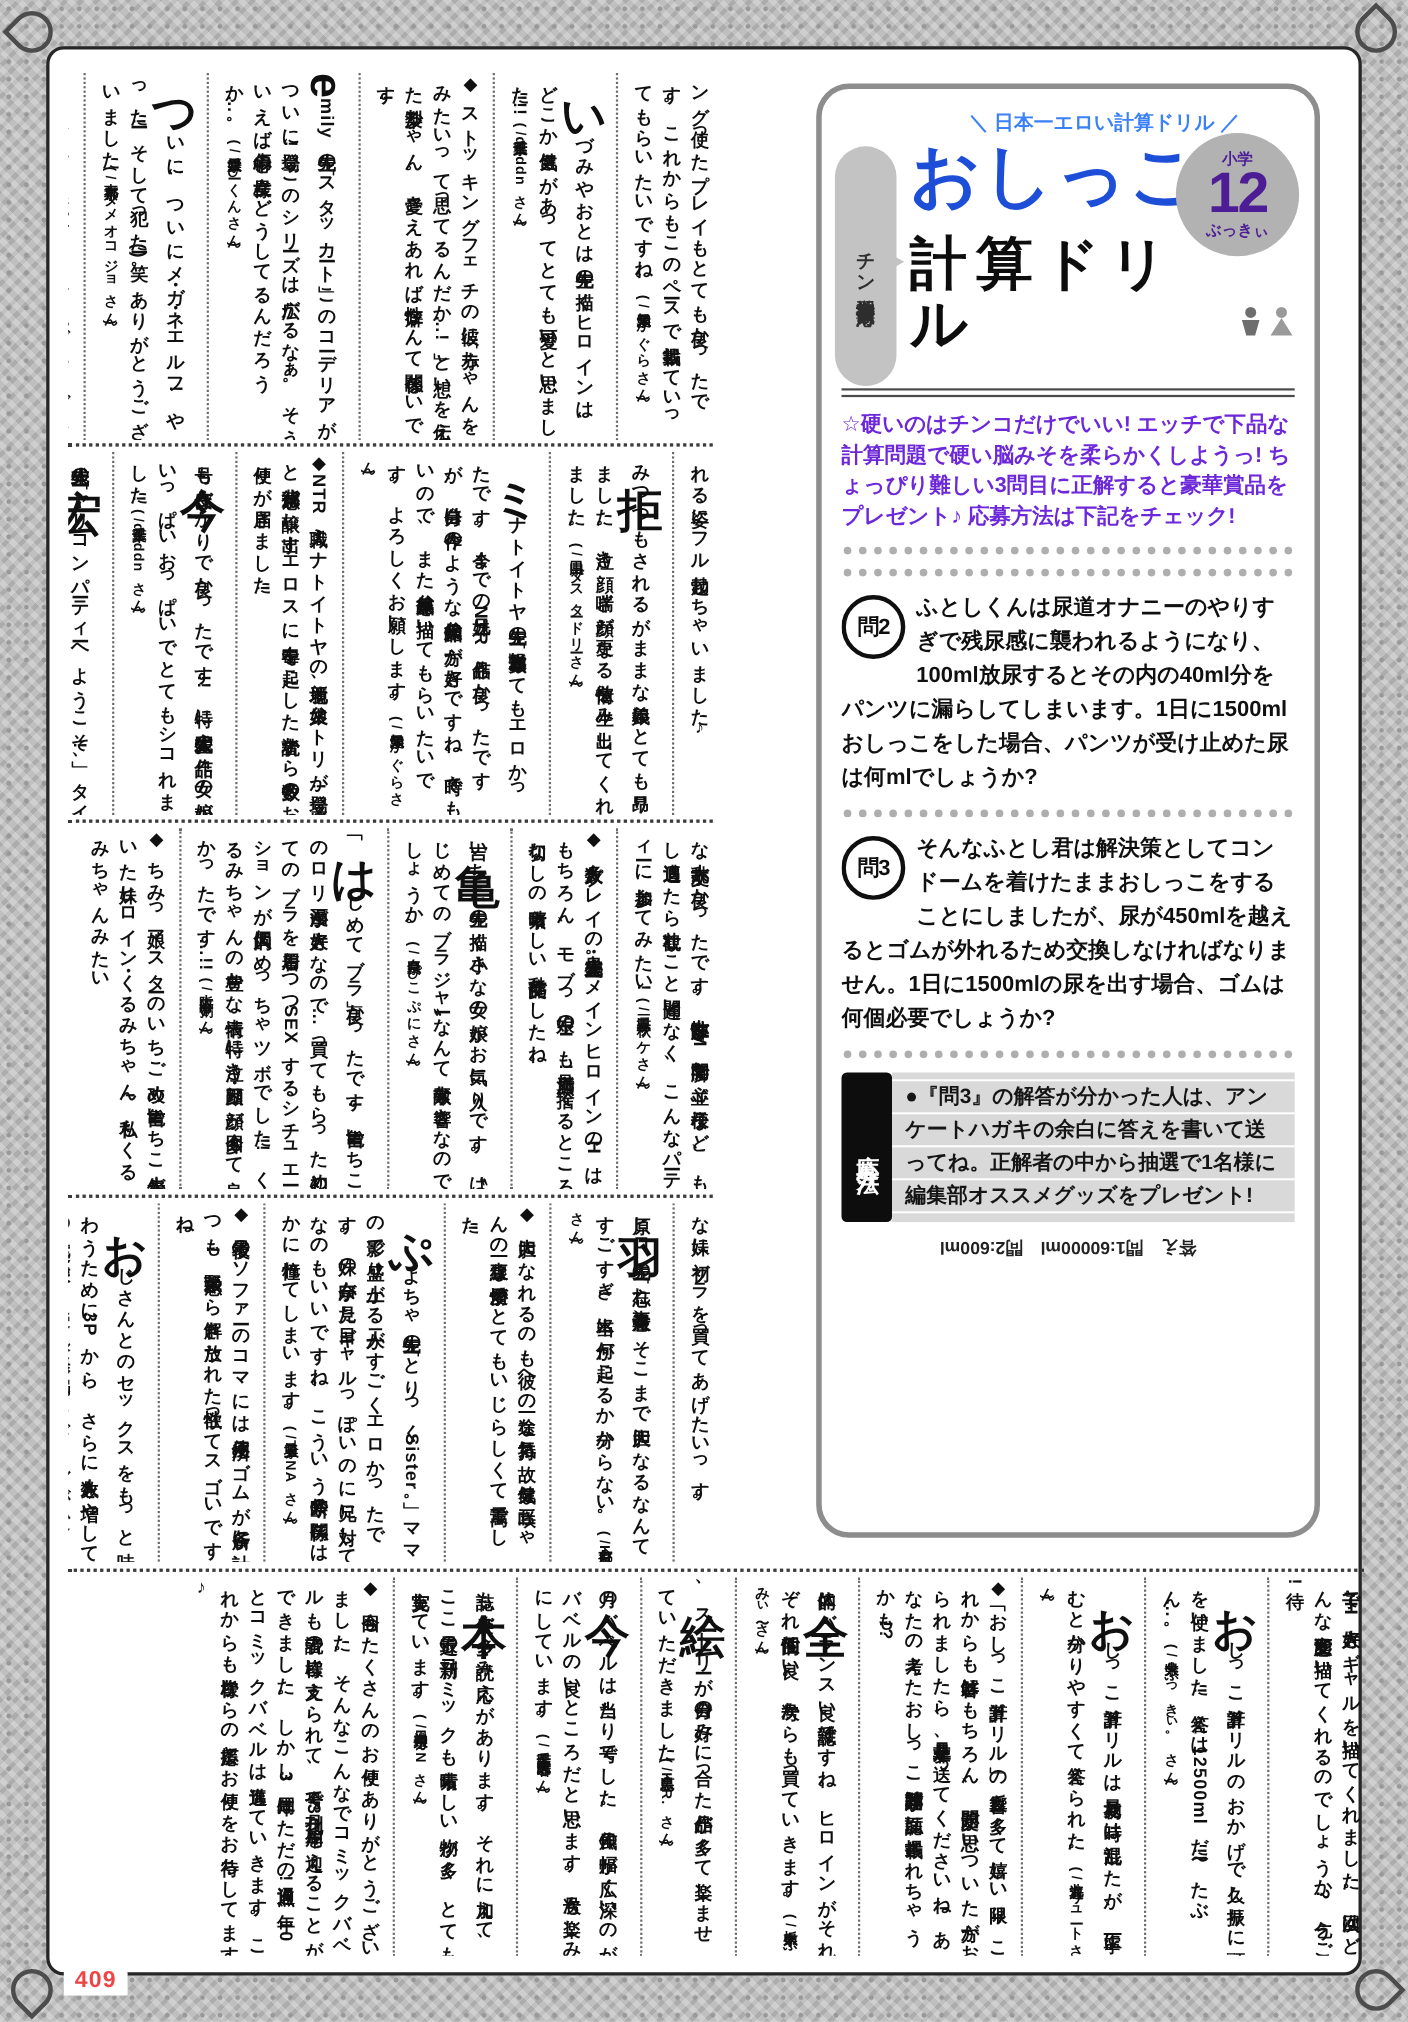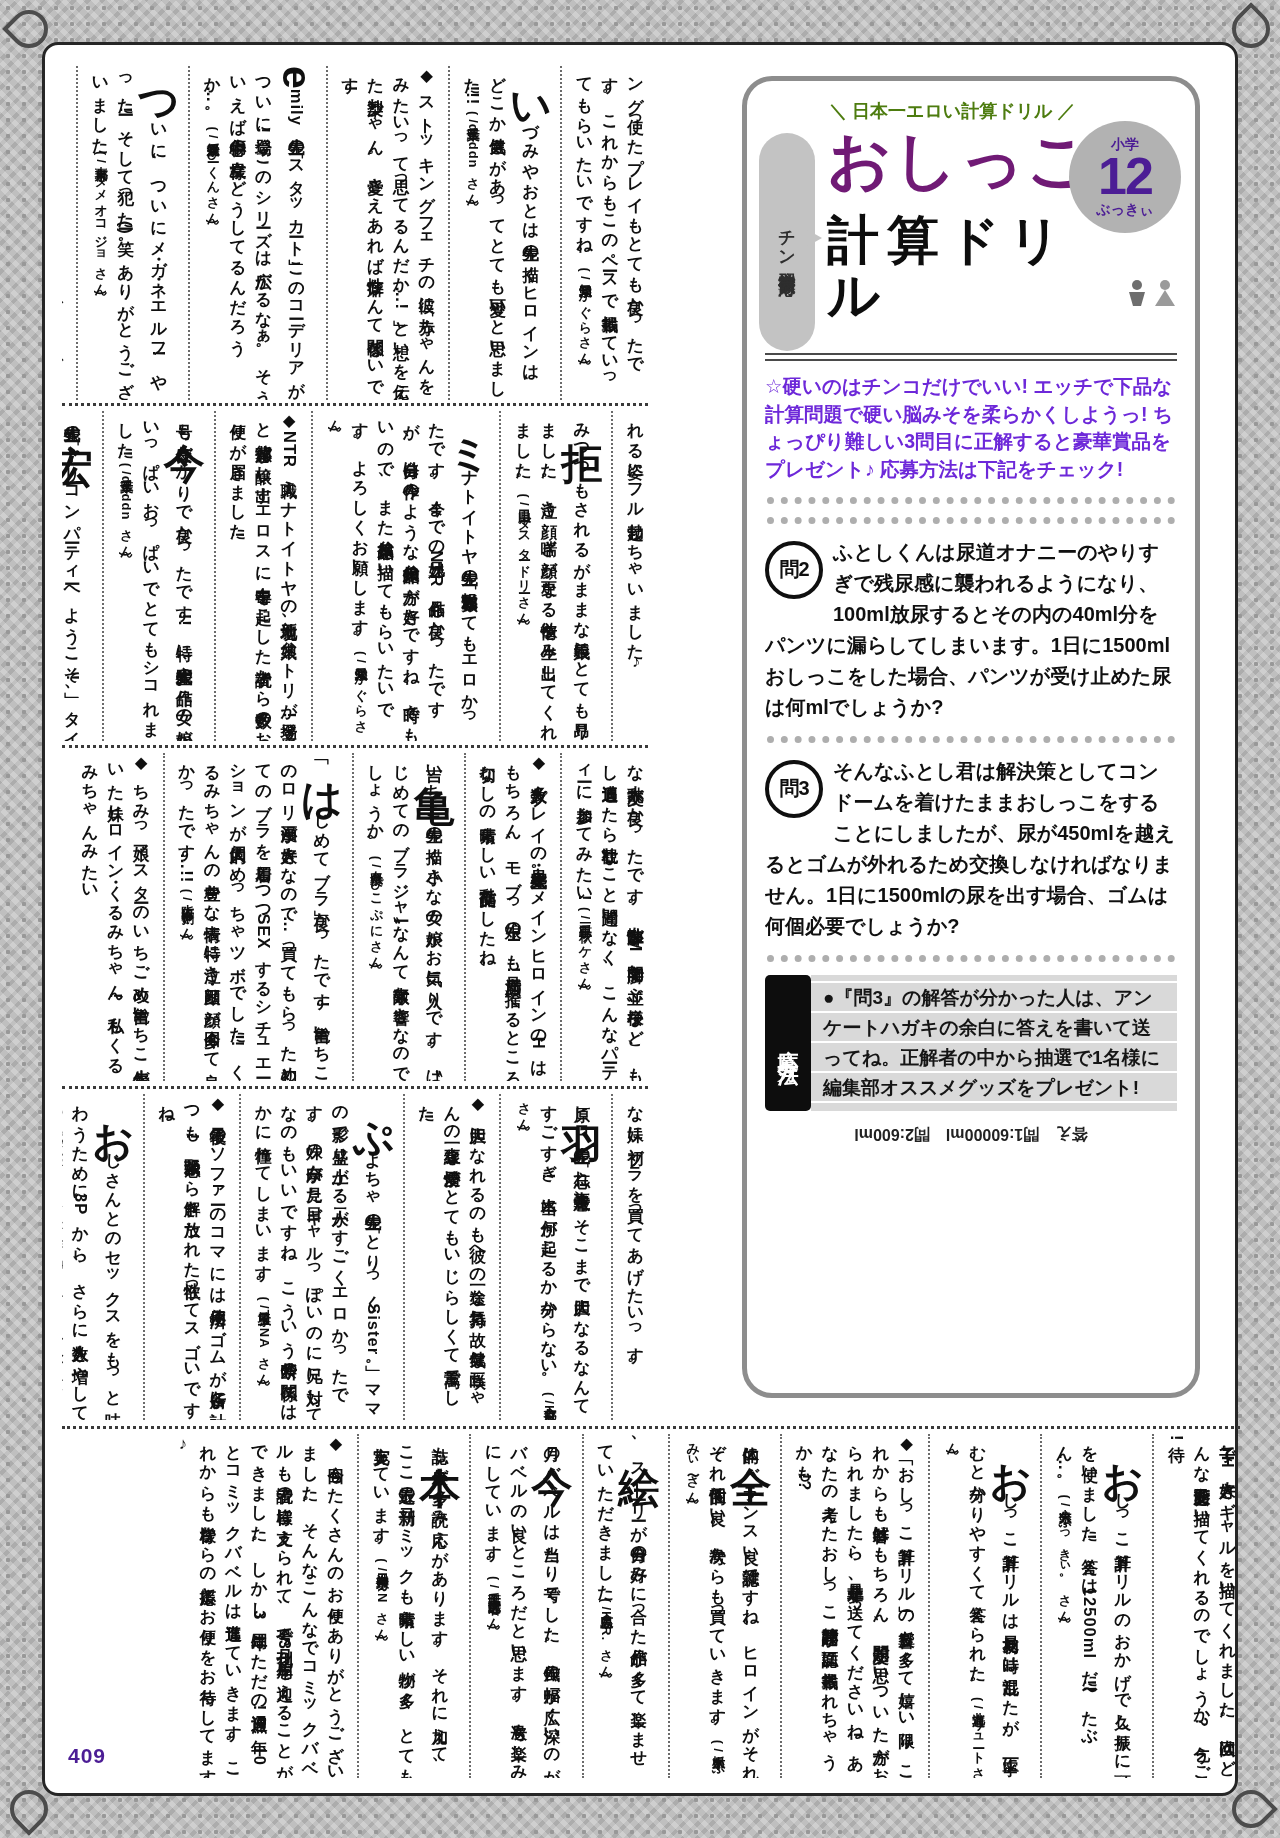--- a/index.html
+++ b/index.html
@@ -31,35 +31,35 @@
   .dc{font-size:41px;font-weight:900;line-height:1;letter-spacing:0;}
   .attr{font-size:13px;font-weight:700;}
   .divider{position:absolute;border-top:3px dotted #3a3a3a;height:0;}
 
   
   .drill{
     position:absolute;left:742px;top:76px;width:458px;height:1322px;
     border:5px solid #8d8d8d;border-radius:30px;background:#fff;
     padding:12px 16px;box-sizing:border-box;overflow:hidden;
   }
-  .tagline{text-align:left;font-size:18px;font-weight:900;margin:6px 0 2px 66px;color:#4d7c0f;}
+  .tagline{text-align:center;font-size:18px;font-weight:900;margin:6px 0 2px 66px;color:#3b82f6;}
   .title-wrap{position:relative;min-height:212px;}
   .bubble{
     position:absolute;left:-4px;top:6px;width:56px;height:218px;background:#c3c3c3;border-radius:28px;
     writing-mode:vertical-rl;text-orientation:mixed;display:flex;align-items:center;justify-content:center;
     font-size:17px;font-weight:900;color:#2e2e2e;letter-spacing:1px;
   }
   .bubble:after{content:"";position:absolute;right:-16px;top:96px;border:9px solid transparent;border-left:16px solid #c3c3c3;}
   .badge{
     position:absolute;right:-2px;top:-6px;width:112px;height:112px;border-radius:50%;background:#b2b2b2;
     display:flex;flex-direction:column;align-items:center;justify-content:center;color:#4c1d95;
   }
   .badge .b-top,.badge .b-bottom{font-size:14px;font-weight:900;line-height:1.1;}
   .badge .b-num{font-size:52px;font-weight:900;line-height:.95;letter-spacing:-2px;}
-  .title1{margin:4px 0 0 64px;font-size:63px;font-weight:900;letter-spacing:2px;color:#701a75;line-height:1.05;}
+  .title1{margin:4px 0 0 64px;font-size:63px;font-weight:900;letter-spacing:2px;color:#1d4ed8;line-height:1.05;}
   .title2{margin:20px 0 0 64px;font-size:52px;font-weight:900;letter-spacing:8px;color:#0d0d0d;line-height:1.05;display:flex;align-items:flex-end;gap:6px;}
   .restroom{flex:0 0 auto;margin-bottom:6px;}
   .dbl-rule{margin:14px 2px 12px 2px;height:4px;border-top:2px solid #4a4a4a;border-bottom:2px solid #4a4a4a;}
   .intro{font-size:19.5px;font-weight:800;line-height:1.42;color:#6d28d9;margin:0 2px;}
   .dots{border-top:7px dotted #aeaeae;margin:13px 4px;}
   .problem{margin:2px 2px;overflow:hidden;}
   .q-badge{
     float:left;width:50px;height:50px;border:4px solid #0f0f0f;border-radius:50%;
     display:flex;align-items:center;justify-content:center;
     font-size:20px;font-weight:900;color:#0f0f0f;letter-spacing:-1px;margin:4px 10px 2px 0;
@@ -73,22 +73,22 @@
     width:46px;flex:0 0 46px;
   }
   .apply-box{
     flex:1;background:#d9d9d9;padding:8px 12px;font-size:19px;font-weight:800;line-height:30px;color:#151515;
     background-image:repeating-linear-gradient(to bottom, transparent 0 28px, #fff 28px 30px);
     background-origin:content-box;
   }
   .answers{transform:rotate(180deg);text-align:center;font-size:16px;font-weight:800;color:#222;margin-top:12px;}
 
   .pagenum{
-    position:absolute;left:58px;top:1742px;background:#fff;border-radius:8px 8px 0 0;
-    padding:2px 10px;font-size:21px;font-weight:900;color:#4c1d95;letter-spacing:1px;
+    position:absolute;left:58px;top:1786px;background:#fff;border-radius:8px 8px 0 0;
+    padding:2px 10px;font-size:21px;font-weight:900;color:#ef4444;letter-spacing:1px;
   }
 </style>
 </head>
 <body>
 
 <div class="paper"></div>
 <span class="corner tl"></span>
 <span class="corner tr"></span>
 <span class="corner br"></span>
 <span class="corner bl"></span>

